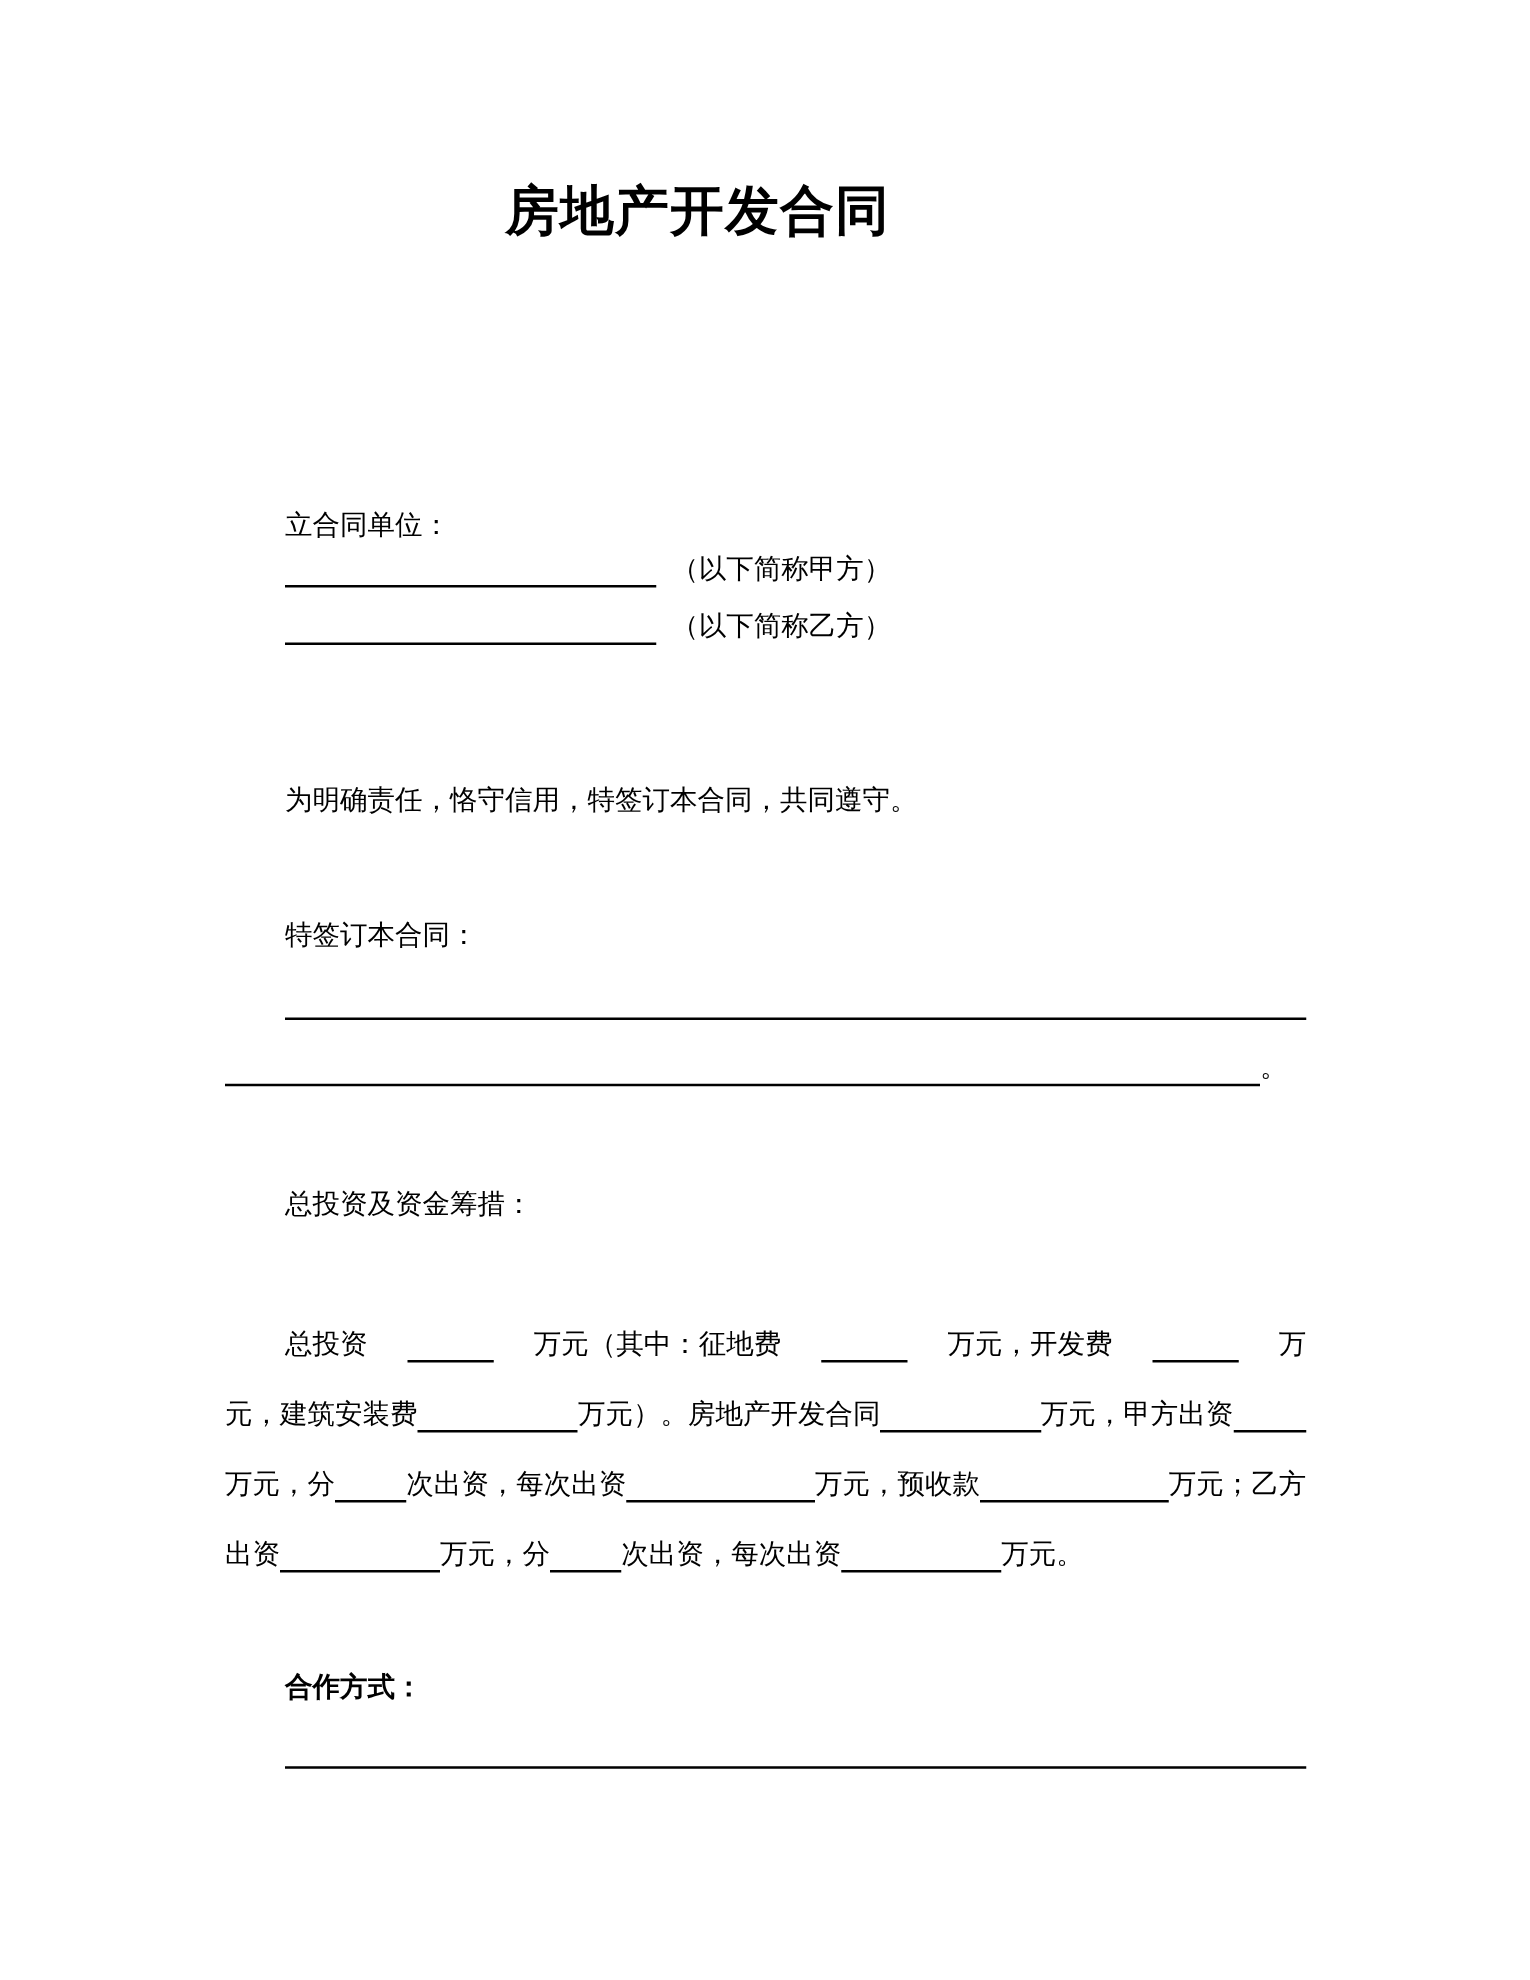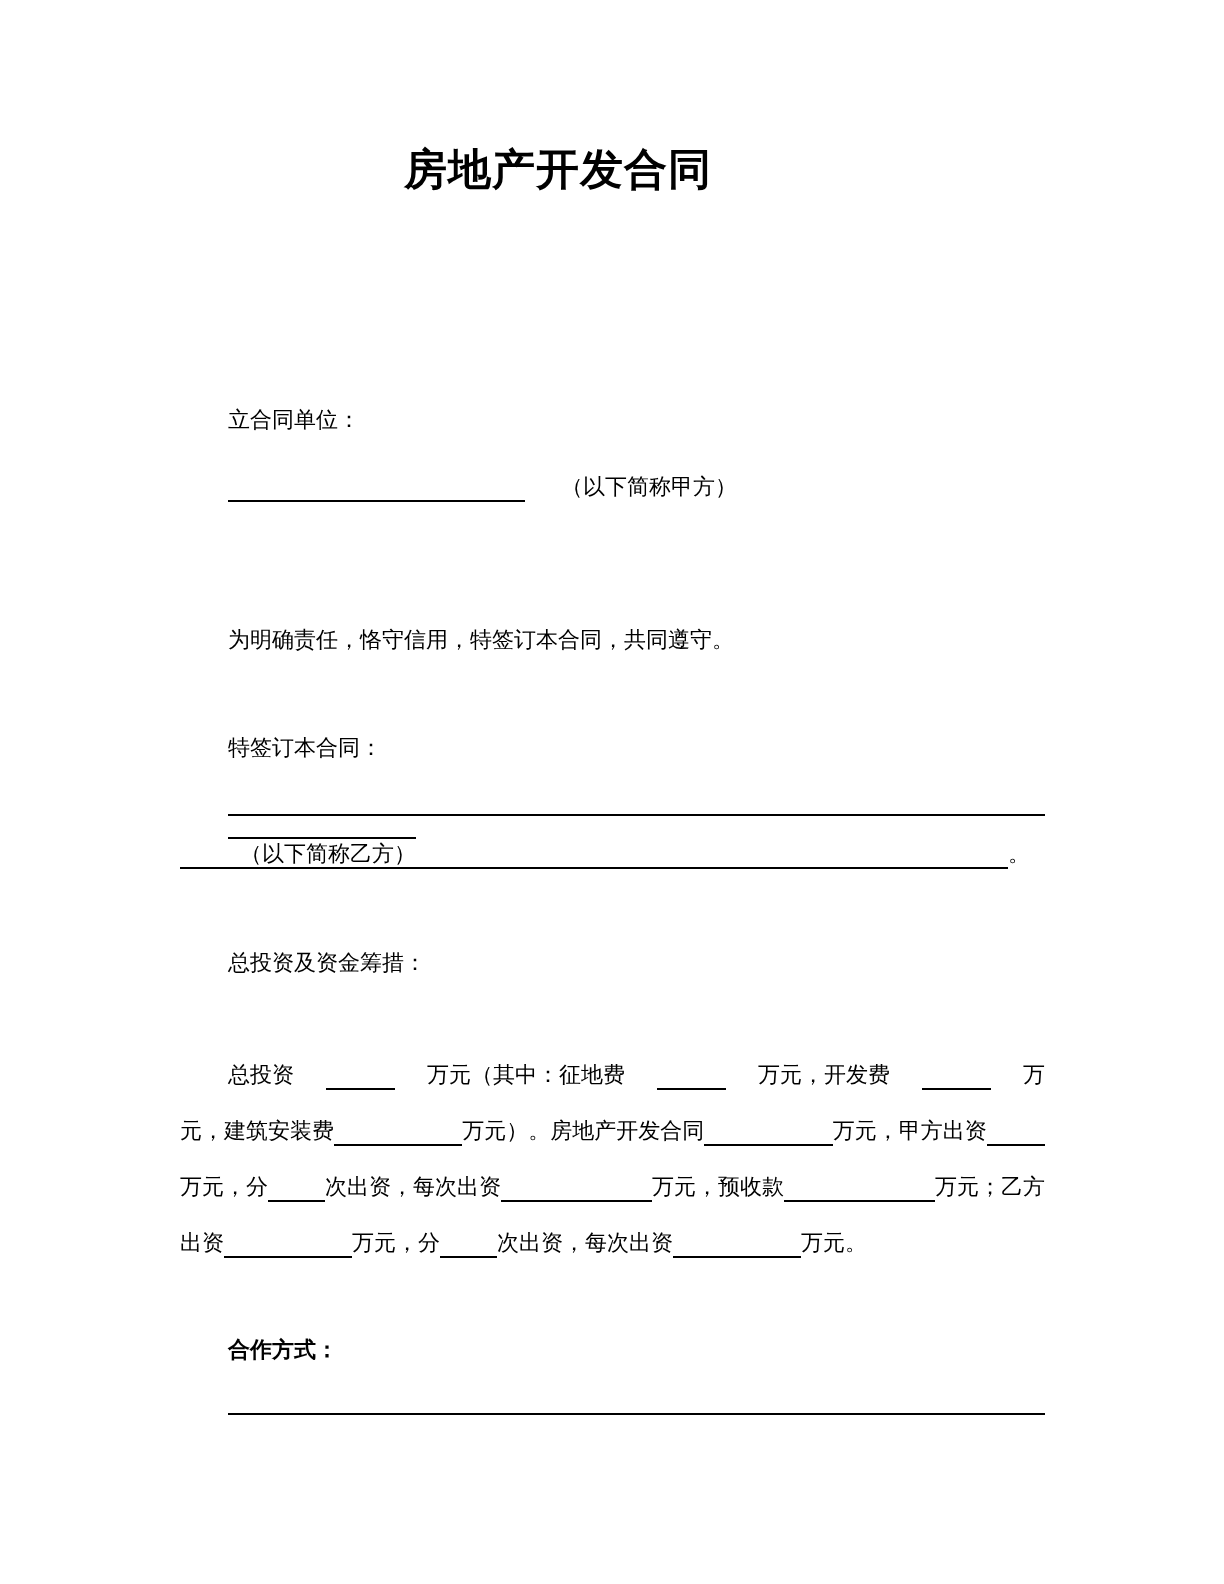--- a/index.html
+++ b/index.html
@@ -41,26 +41,26 @@
 </style>
 </head>
 <body>
 
 <div class="page">
 
   <div class="abs title">房地产开发合同</div>
 
   <div class="abs label" style="top:405px;">立合同单位：</div>
 
-  <div class="abs row" style="top:472px; left:228px;gap:24px;">
+  <div class="abs row" style="top:440px; left:228px;">
     <span class="bl party-bl"></span>
     <span class="suffix">（以下简称甲方）</span>
   </div>
 
-  <div class="abs row" style="top:540px; left:228px;flex-direction:column;">
+  <div class="abs row" style="top:486px; left:228px;">
     <span class="bl party-bl"></span>
     <span class="suffix">（以下简称乙方）</span>
   </div>
 
   <div class="abs label" style="top:625px;">为明确责任，恪守信用，特签订本合同，共同遵守。</div>
 
   <div class="abs label" style="top:733px;">特签订本合同：</div>
 
   <div class="abs fullline" style="top:784px; left:228px; width:817px;"></div>
 

